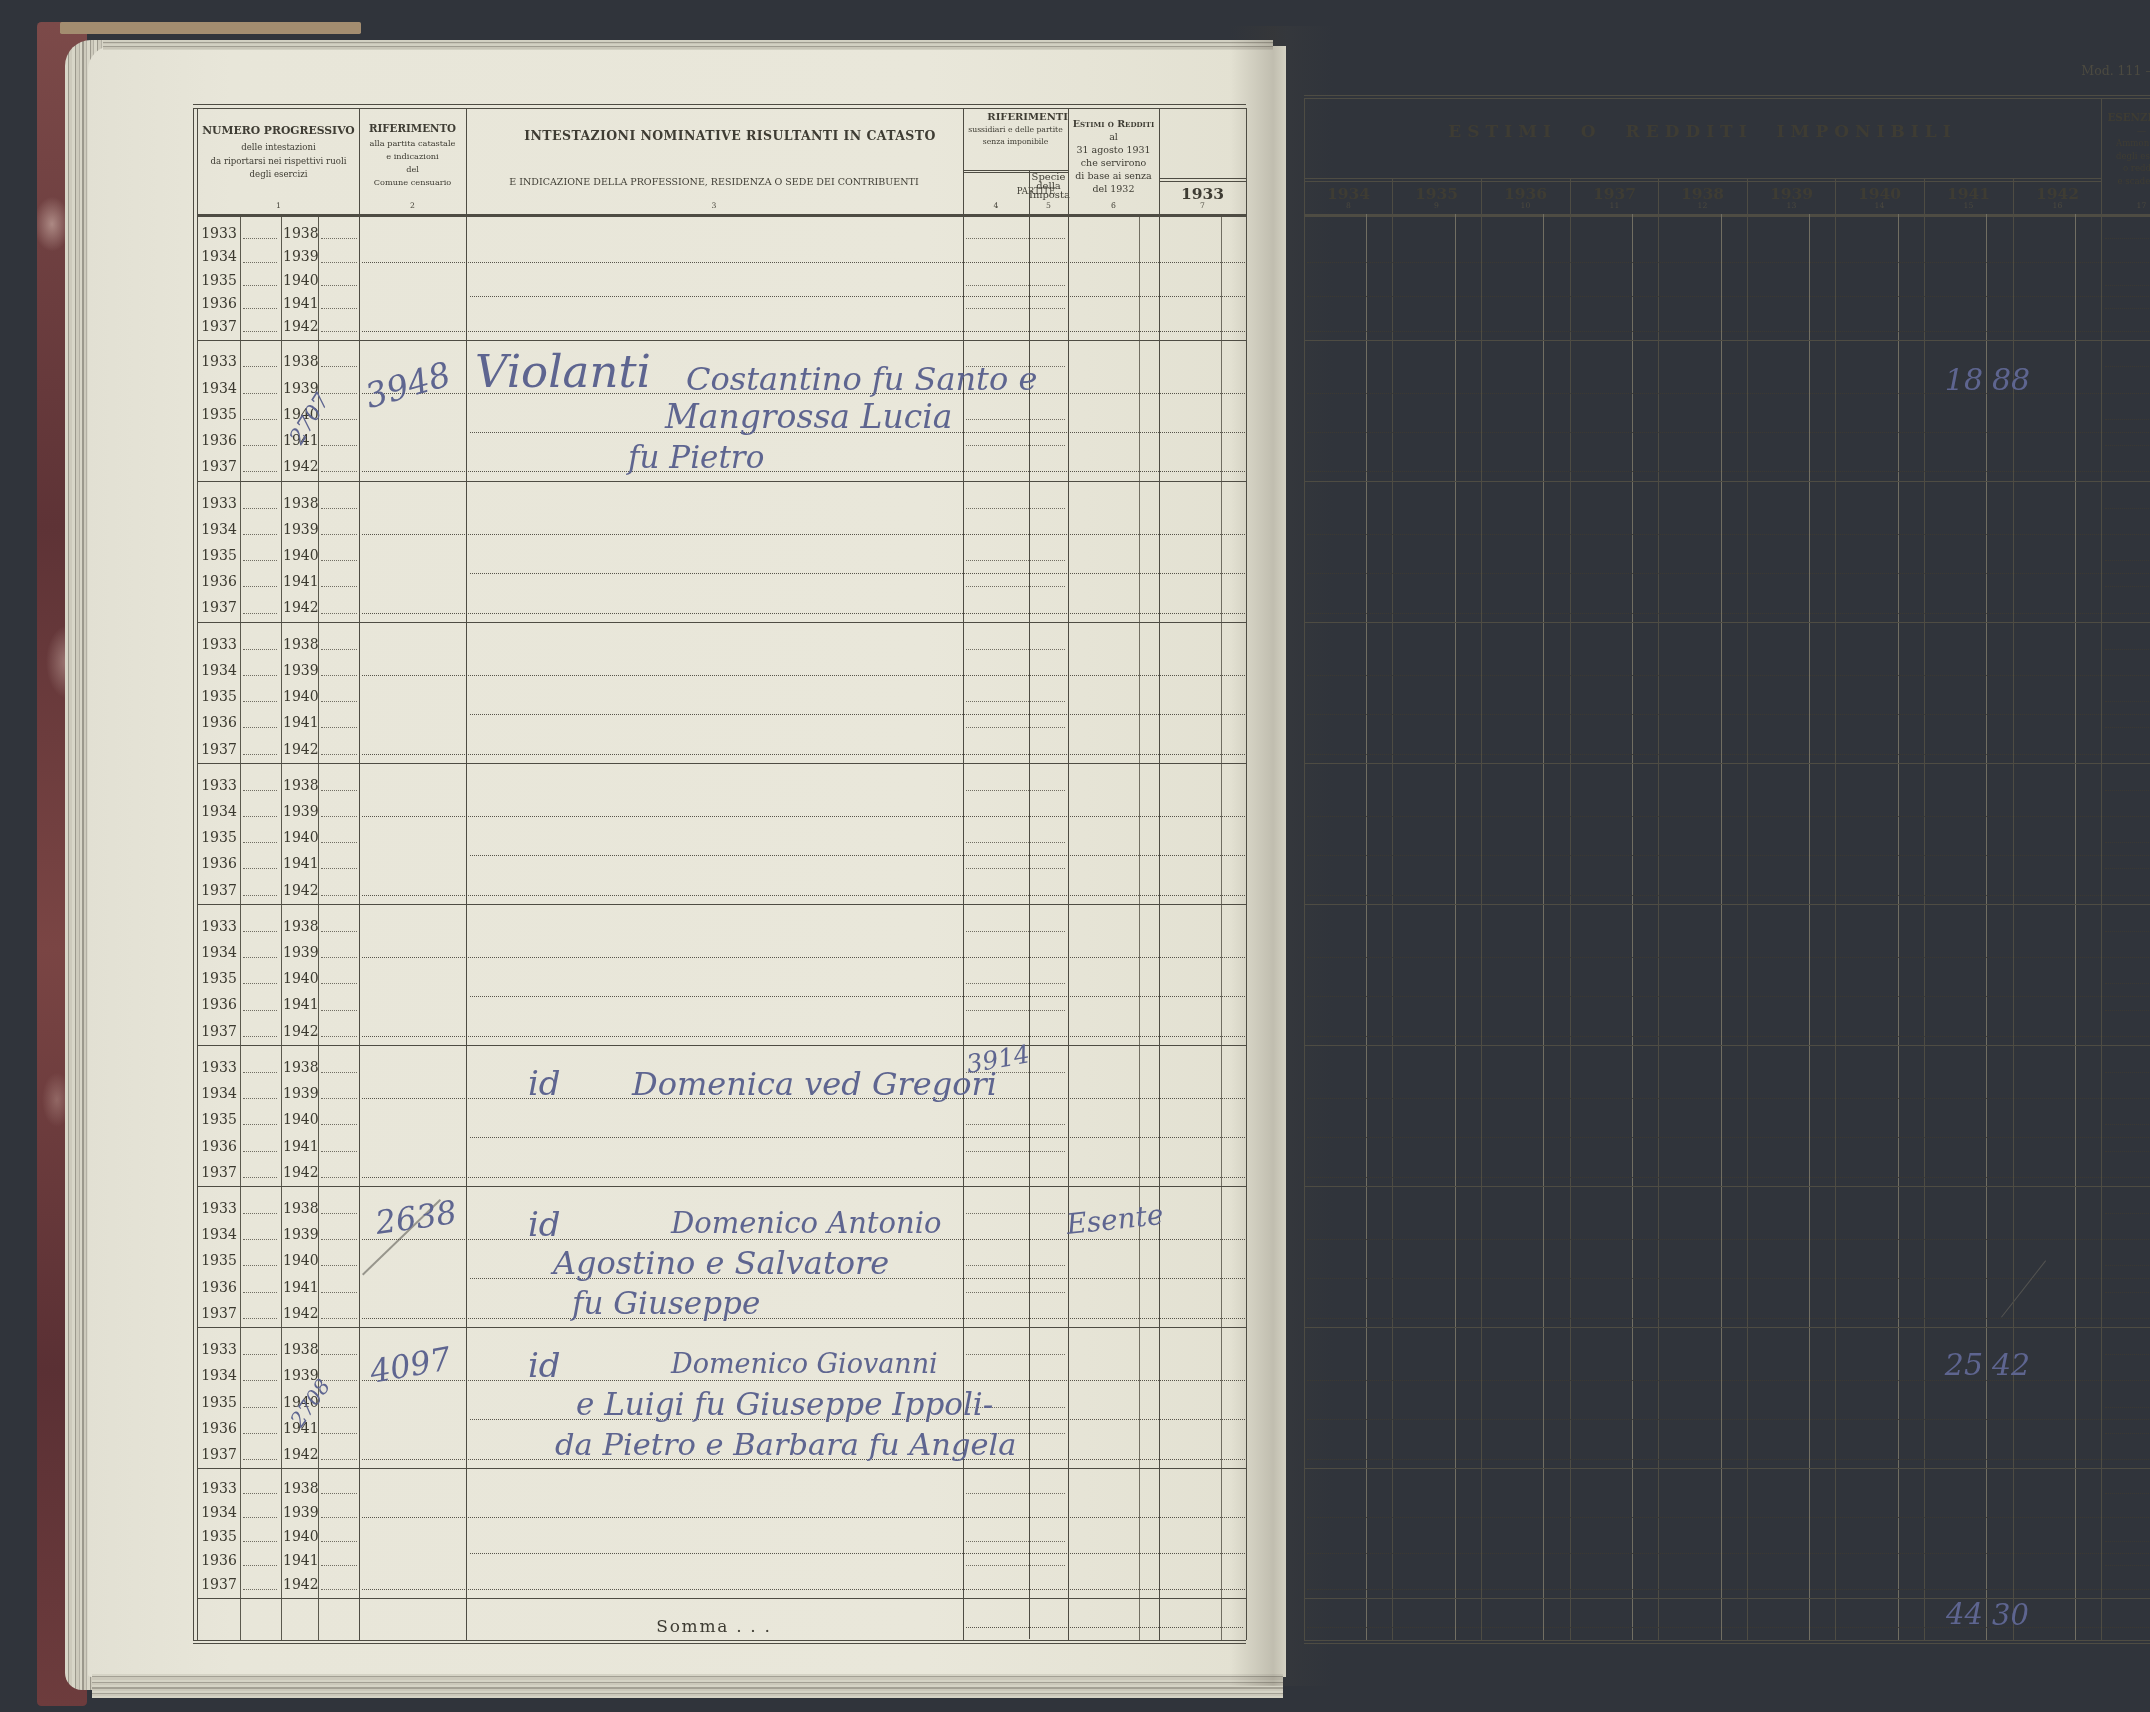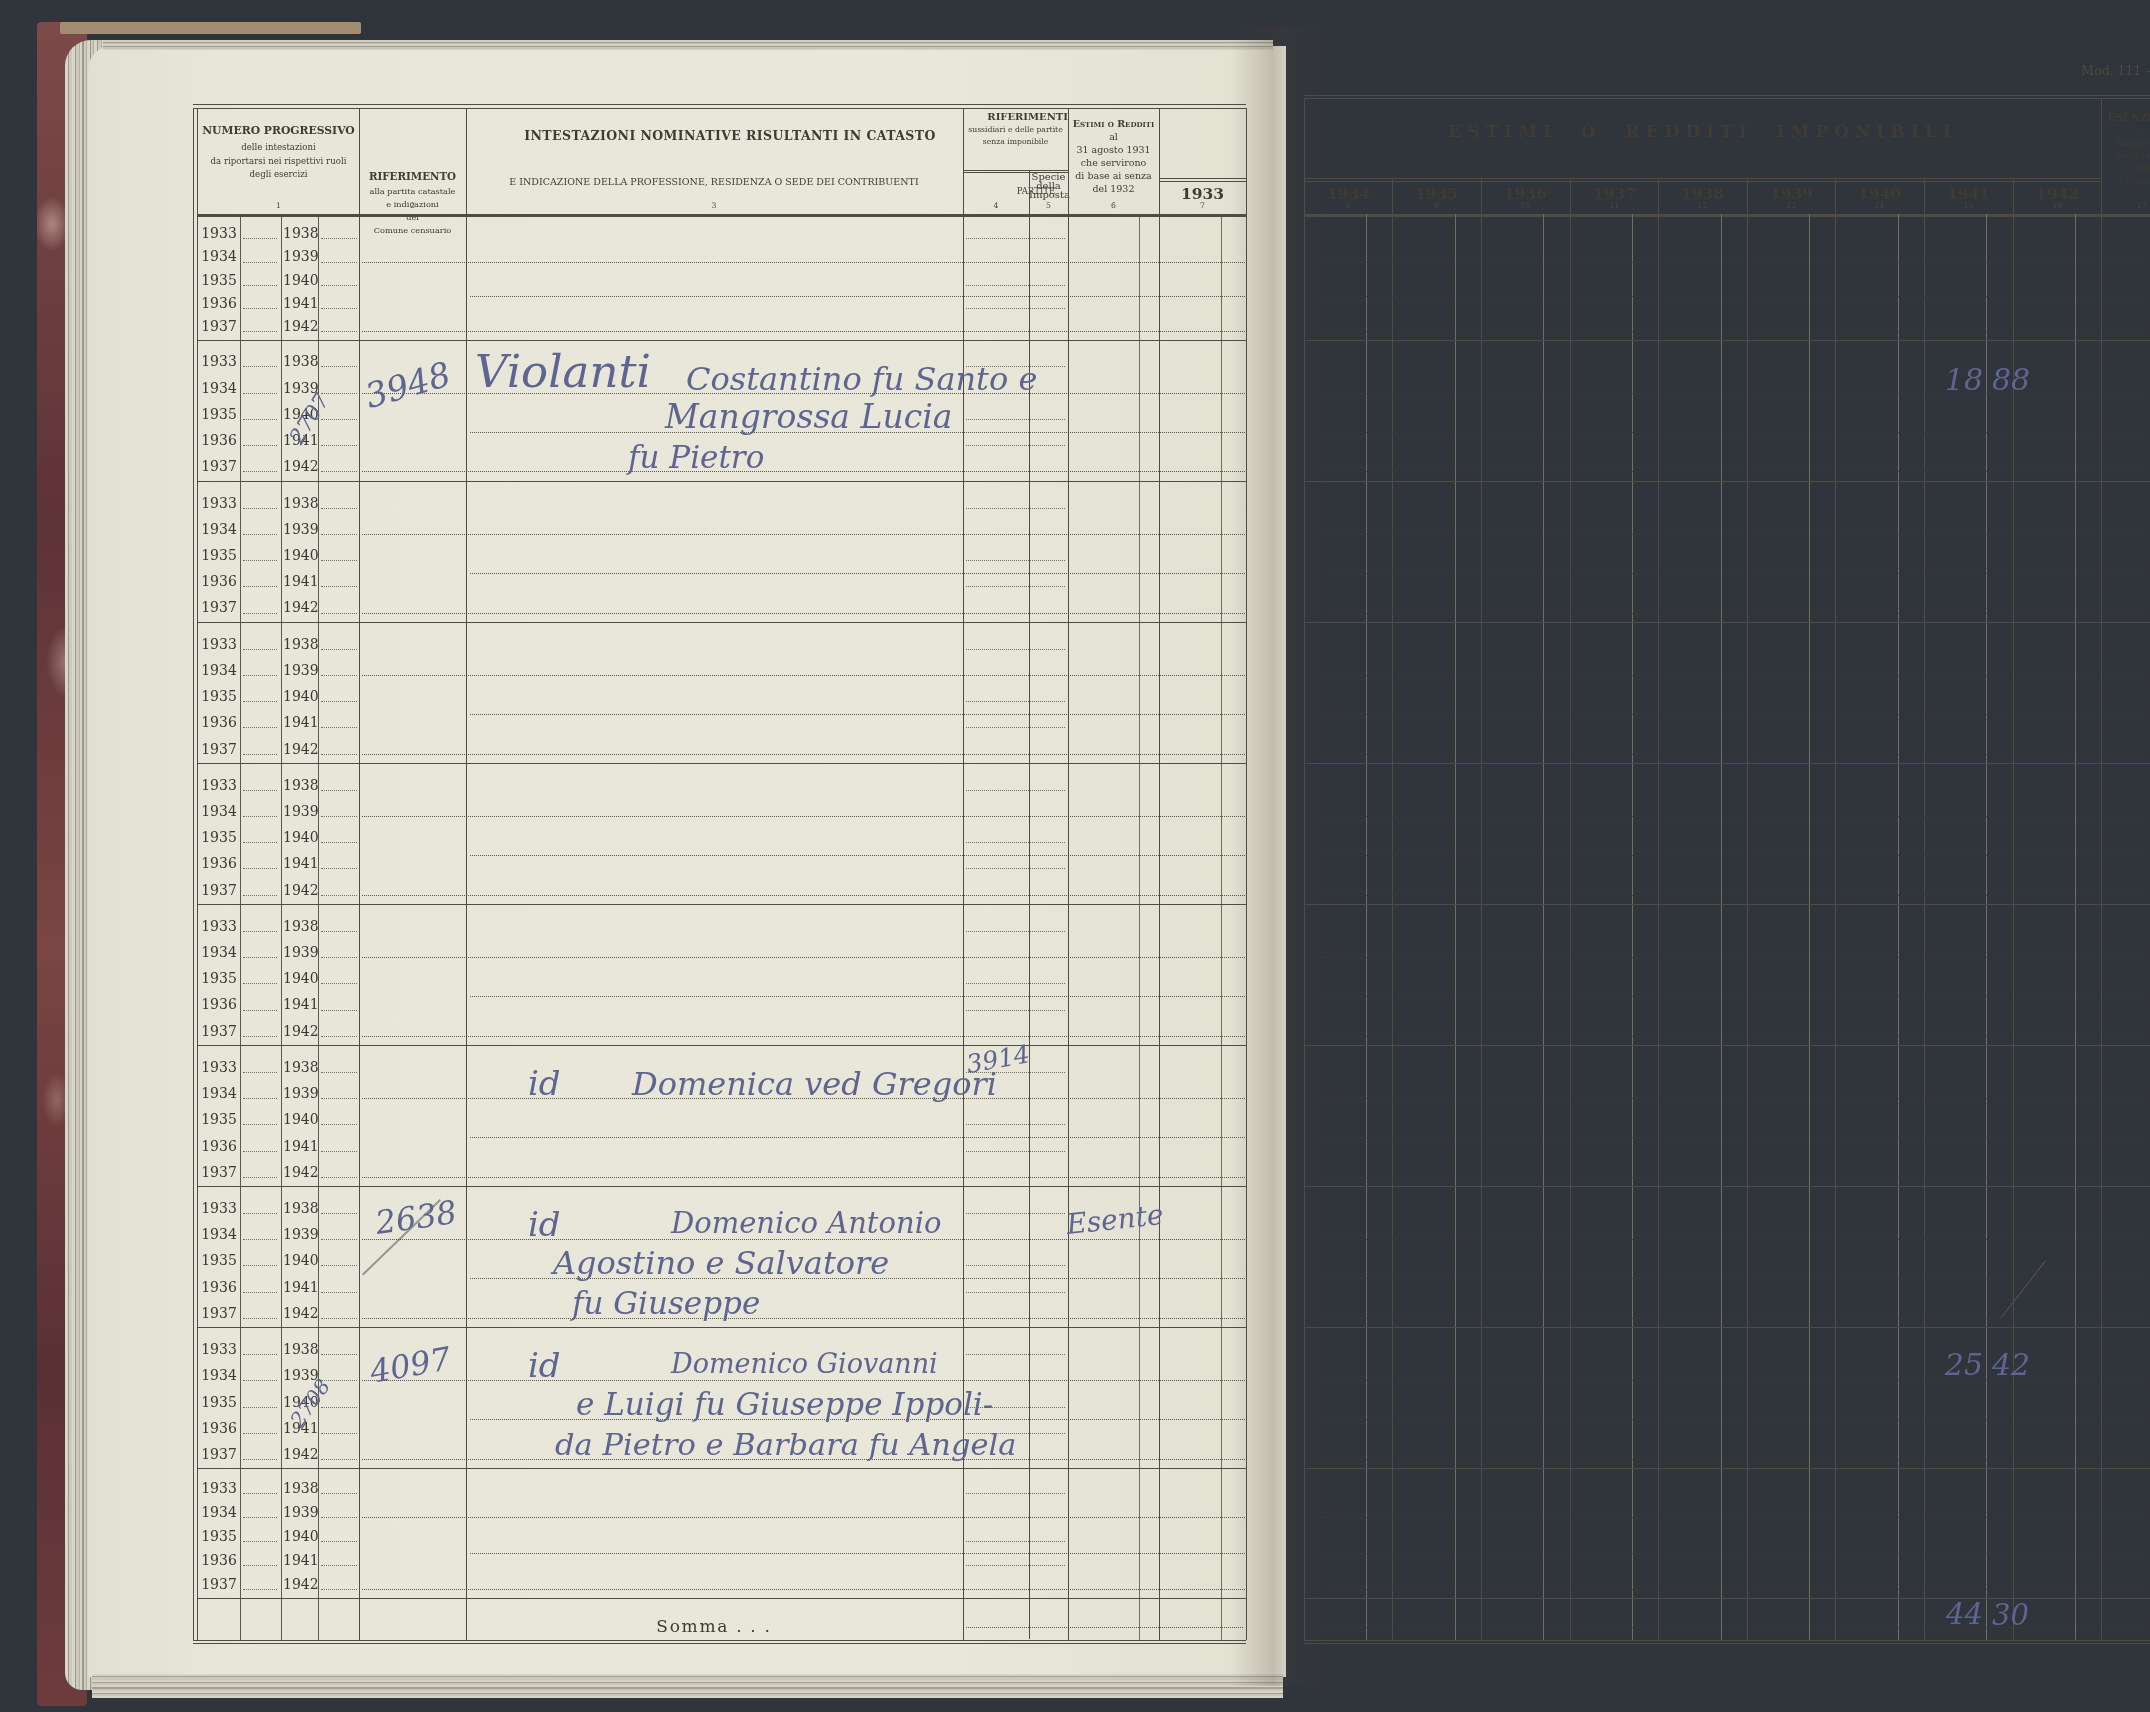--- a/index.html
+++ b/index.html
@@ -72,21 +72,21 @@
 
   <div id="mod-header" class="print">Mod. 111 – Imposte Dirette (Intercalare).</div>
 
   <div class="hcell" style="left:197px;top:124px;width:163px;">
     <div class="t1" style="font-size:10.8px;">NUMERO PROGRESSIVO</div>
     <div style="font-size:8.6px;margin-top:5.2px;">delle intestazioni</div>
     <div style="font-size:8.6px;margin-top:3.4px;">da riportarsi nei rispettivi ruoli</div>
     <div style="font-size:8.6px;margin-top:3.4px;">degli esercizi</div>
   </div>
   <div class="hcell" style="left:359px;top:122px;width:107px;">
-    <div class="t1" style="font-size:10.3px;margin-top:48px;">RIFERIMENTO</div>
+    <div class="t1" style="font-size:10.3px;">RIFERIMENTO</div>
     <div style="font-size:8.2px;margin-top:4.3px;">alla partita catastale</div>
     <div style="font-size:8.2px;margin-top:3px;">e indicazioni</div>
     <div style="font-size:8.2px;margin-top:3px;">del</div>
     <div style="font-size:8.2px;margin-top:3px;">Comune censuario</div>
   </div>
   <div class="hcell" style="left:466px;top:128px;width:496px;">
     <div class="t1" style="font-size:12.5px;letter-spacing:0.4px;padding-left:32px;">INTESTAZIONI NOMINATIVE RISULTANTI IN CATASTO</div>
     <div style="font-size:9.5px;margin-top:33px;">E INDICAZIONE DELLA PROFESSIONE, RESIDENZA O SEDE DEI CONTRIBUENTI</div>
   </div>
   <div class="hcell" style="left:963px;top:111px;width:105px;">

